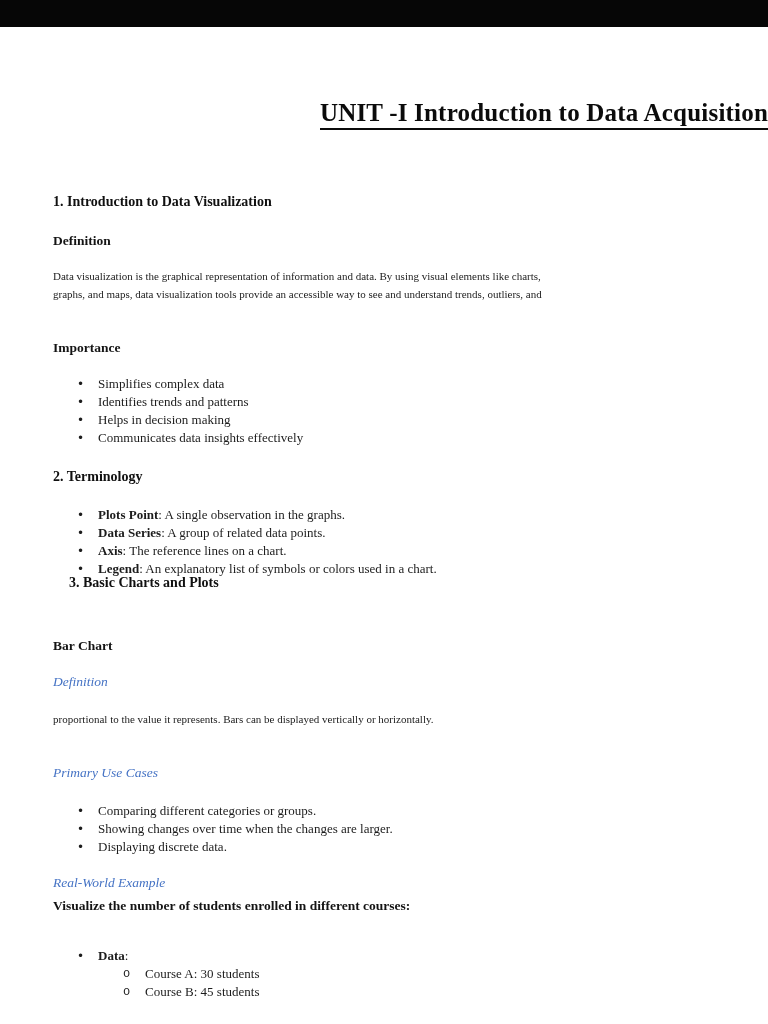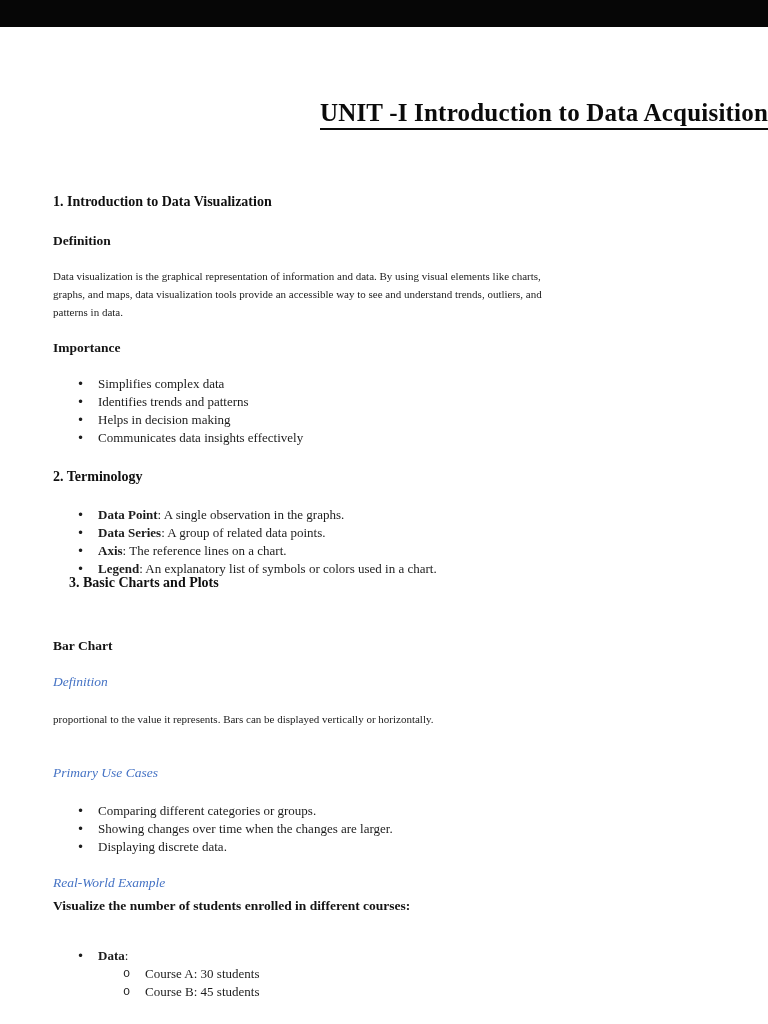--- a/index.html
+++ b/index.html
@@ -95,36 +95,35 @@
   <span class="underline">UNIT -I Introduction to Data Acquisition</span>
 </div>
 
 <div class="block h1 pos-a">1. Introduction to Data Visualization</div>
 
 <div class="block sub-bold pos-def">Definition</div>
 
 <div class="block para pos-1">
   <div>Data visualization is the graphical representation of information and data. By using visual elements like charts,</div>
   <div>graphs, and maps, data visualization tools provide an accessible way to see and understand trends, outliers, and</div>
-  <div>patterns in data.</div>
 </div>
 
 <div class="block sub-bold pos-imp">Importance</div>
 
 <ul class="block doclist pos-imp">
   <li><span class="mark1">•</span><span>Simplifies complex data</span></li>
   <li><span class="mark1">•</span><span>Identifies trends and patterns</span></li>
   <li><span class="mark1">•</span><span>Helps in decision making</span></li>
   <li><span class="mark1">•</span><span>Communicates data insights effectively</span></li>
 </ul>
 
 <div class="block h1 pos-b">2. Terminology</div>
 
 <ul class="block doclist pos-term">
-  <li><span class="mark1">•</span><span class="term">Data Point</span><span>: A single observation in the graphs.</span></li>
+  <li><span class="mark1">•</span><span class="term">Plots Point</span><span>: A single observation in the graphs.</span></li>
   <li><span class="mark1">•</span><span class="term">Data Series</span><span>: A group of related data points.</span></li>
   <li><span class="mark1">•</span><span class="term">Axis</span><span>: The reference lines on a chart.</span></li>
   <li><span class="mark1">•</span><span class="term">Legend</span><span>: An explanatory list of symbols or colors used in a chart.</span></li>
 </ul>
 
 <div class="block h1 pos-c">3. Basic Charts and Plots</div>
 
 <div class="block sub-bold pos-bar">Bar Chart</div>
 
 <div class="block blue-head pos-bdef" style="color: rgb(68, 114, 196);">Definition</div>

